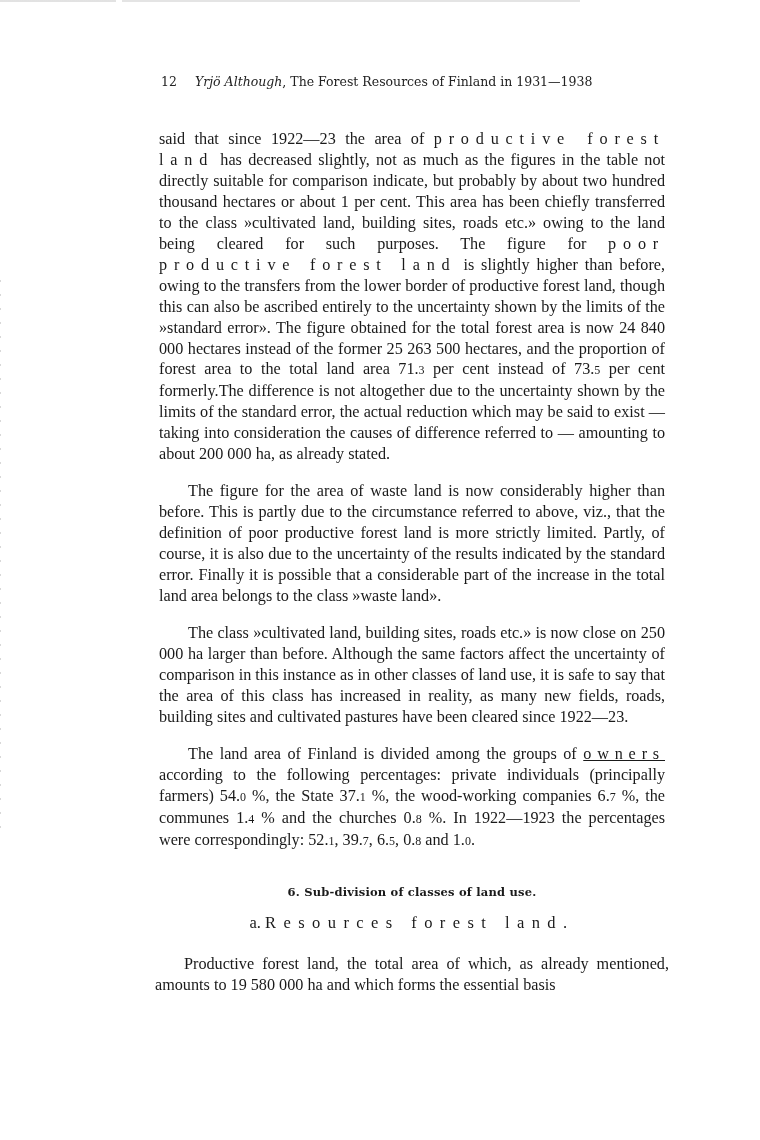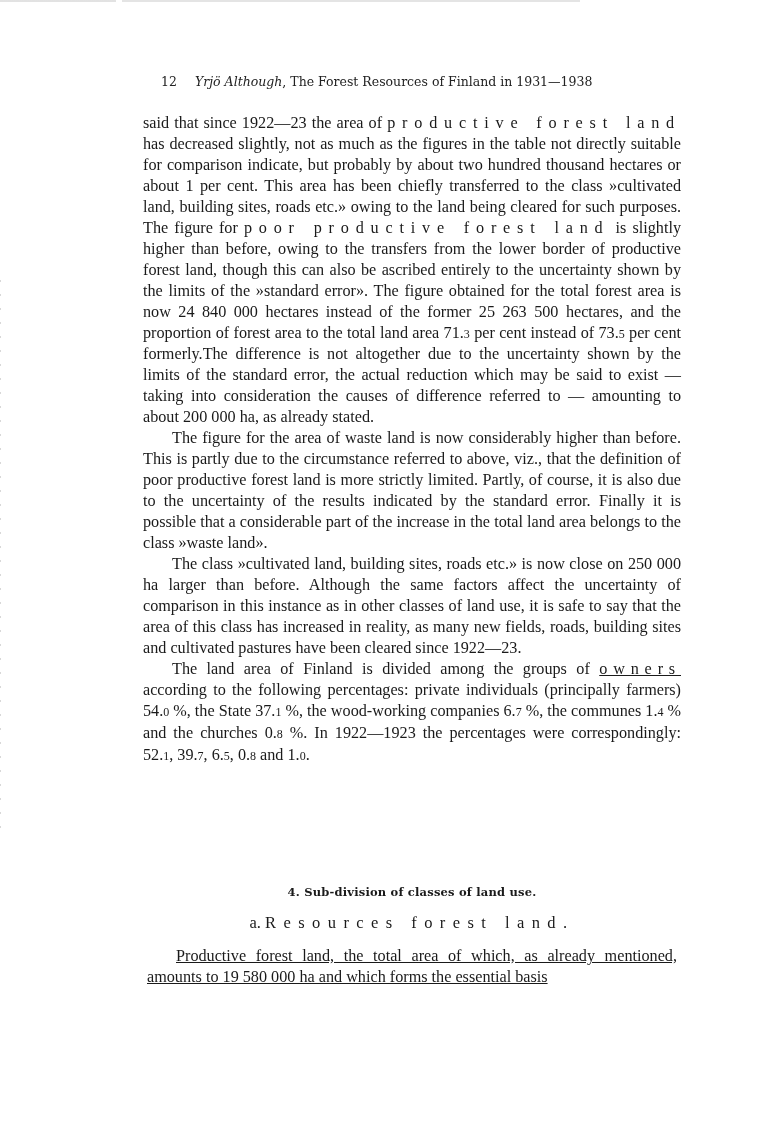--- a/index.html
+++ b/index.html
@@ -3,46 +3,46 @@
 <meta charset="utf-8">
 <style>
   html, body { margin: 0; padding: 0; background: #ffffff; }
   body { width: 760px; height: 1140px; position: relative; overflow: hidden; color: #1a1a1a; }
   .scan-top { position: absolute; top: 0; left: 0; width: 580px; height: 2px; background: linear-gradient(90deg,#cfcfcf 0 20%, #ffffff 20% 21%, #d2d2d2 21% 100%); opacity: .6; }
   .scan-left { position: absolute; top: 280px; left: 0; width: 1px; height: 560px; background: repeating-linear-gradient(180deg,#c8c8c8 0 2px,transparent 2px 14px); opacity:.7;}
   .running-head { position: absolute; top: 74px; left: 143px; width: 540px; font-family: "DejaVu Serif", serif; font-size: 12.5px; color: #222; white-space: nowrap; }
   .running-head .pageno { display: inline-block; width: 52px; text-align: center; }
   .running-head .author { font-style: italic; }
   .body-text { position: absolute; top: 113px; left: 143px; width: 538px; font-family: "Liberation Serif", serif; font-size: 16.2px; line-height: 20.95px; text-align: justify; color: #1a1a1a; }
-  .body-text p { margin: 0; text-indent: 0; }
+  .body-text p { margin: 16px; text-indent: 0; }
   .body-text p.indent { text-indent: 29px; }
   .sp { letter-spacing: 0.42em; }
   .sp2 { letter-spacing: 0.36em; text-decoration: underline; }
   .sm { font-size: 12px; }
   .heading-2 { position: absolute; top: 885px; left: 143px; width: 538px; text-align: center; font-family: "DejaVu Serif", serif; font-weight: bold; font-size: 11.5px; letter-spacing: 0.2px; color: #1a1a1a; }
   .heading-a { position: absolute; top: 913px; left: 143px; width: 538px; text-align: center; font-family: "Liberation Serif", serif; font-size: 16.5px; color: #1a1a1a; }
   .heading-a .sp { letter-spacing: 0.45em; }
   .final-text { position: absolute; top: 942px; left: 143px; width: 538px; font-family: "Liberation Serif", serif; font-size: 16.2px; line-height: 20.95px; text-align: justify; }
-  .final-text p { margin: 4px; text-indent: 29px; text-decoration: underline; }
+  .final-text p { margin: 12px; text-indent: 29px; }
 </style>
 </head>
 <body>
 
 <div class="scan-top"></div>
 <div class="scan-left"></div>
 
 <div class="running-head">
   <span class="pageno">12</span><span class="author">Yrjö Although</span><span>, The Forest Resources of Finland in 1931—1938</span>
 </div>
 
 <div class="body-text">
   <p><span>said that since 1922—23 the area of </span><span class="sp">productive forest land</span><span> has decreased slightly, not as much as the figures in the table not directly suitable for comparison indicate, but probably by about two hundred thousand hectares or about 1 per cent. This area has been chiefly transferred to the class »cultivated land, building sites, roads etc.» owing to the land being cleared for such purposes. The figure for </span><span class="sp">poor productive forest land</span><span> is slightly higher than before, owing to the transfers from the lower border of productive forest land, though this can also be ascribed entirely to the uncertainty shown by the limits of the »standard error». The figure obtained for the total forest area is now 24 840 000 hectares instead of the former 25 263 500 hectares, and the proportion of forest area to the total land area 71.</span><span class="sm">3</span><span> per cent instead of 73.</span><span class="sm">5</span><span> per cent formerly.The difference is not altogether due to the uncertainty shown by the limits of the standard error, the actual reduction which may be said to exist — taking into consideration the causes of difference referred to — amounting to about 200 000 ha, as already stated.</span></p>
   <p class="indent">The figure for the area of waste land is now considerably higher than before. This is partly due to the circumstance referred to above, viz., that the definition of poor productive forest land is more strictly limited. Partly, of course, it is also due to the uncertainty of the results indicated by the standard error. Finally it is possible that a considerable part of the increase in the total land area belongs to the class »waste land».</p>
   <p class="indent">The class »cultivated land, building sites, roads etc.» is now close on 250 000 ha larger than before. Although the same factors affect the uncertainty of comparison in this instance as in other classes of land use, it is safe to say that the area of this class has increased in reality, as many new fields, roads, building sites and cultivated pastures have been cleared since 1922—23.</p>
   <p class="indent"><span>The land area of Finland is divided among the groups of </span><span class="sp2">owners</span><span> according to the following percentages: private individuals (principally farmers) 54.</span><span class="sm">0</span><span> %, the State 37.</span><span class="sm">1</span><span> %, the wood-working companies 6.</span><span class="sm">7</span><span> %, the communes 1.</span><span class="sm">4</span><span> % and the churches 0.</span><span class="sm">8</span><span> %. In 1922—1923 the percentages were correspondingly: 52.</span><span class="sm">1</span><span>, 39.</span><span class="sm">7</span><span>, 6.</span><span class="sm">5</span><span>, 0.</span><span class="sm">8</span><span> and 1.</span><span class="sm">0</span><span>.</span></p>
 </div>
 
-<div class="heading-2">4. Sub-division of classes of land use.</div>
+<div class="heading-2">6. Sub-division of classes of land use.</div>
 <div class="heading-a"><span>a. </span><span class="sp">Resources forest land.</span></div>
 
 <div class="final-text">
   <p>Productive forest land, the total area of which, as already mentioned, amounts to 19 580 000 ha and which forms the essential basis</p>
 </div>
 
 </body></html>

